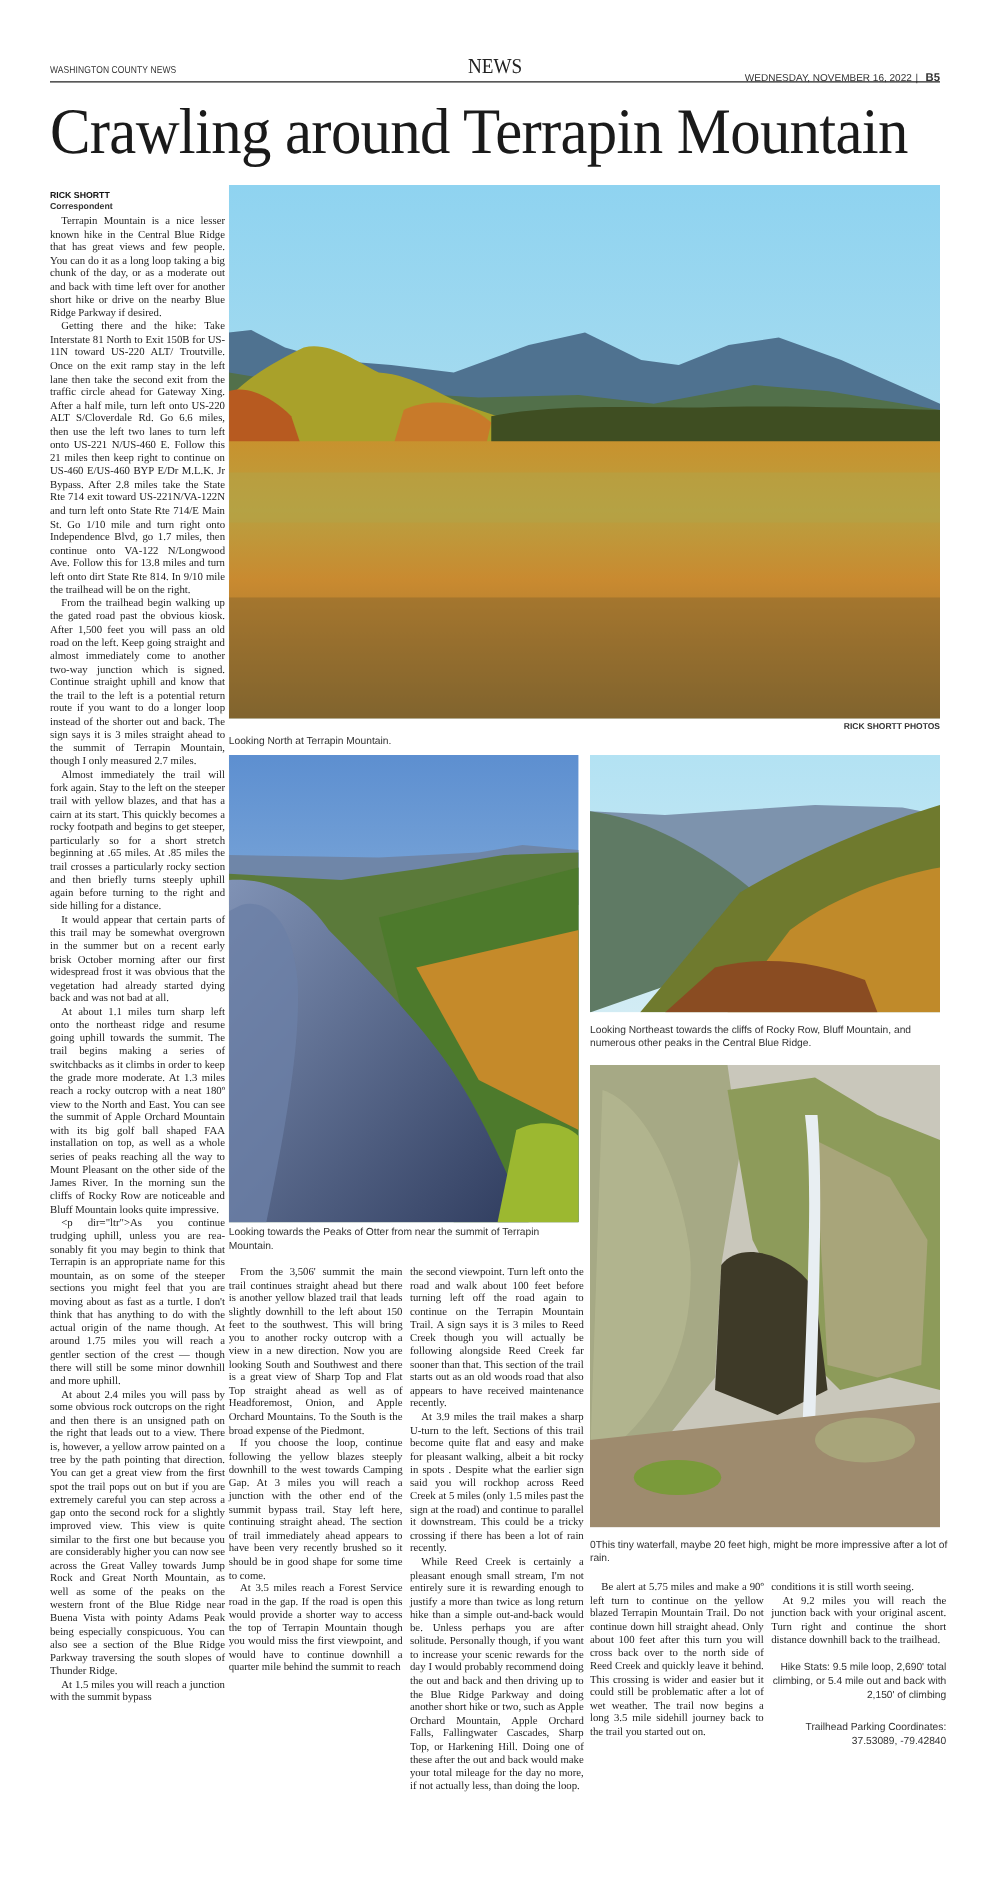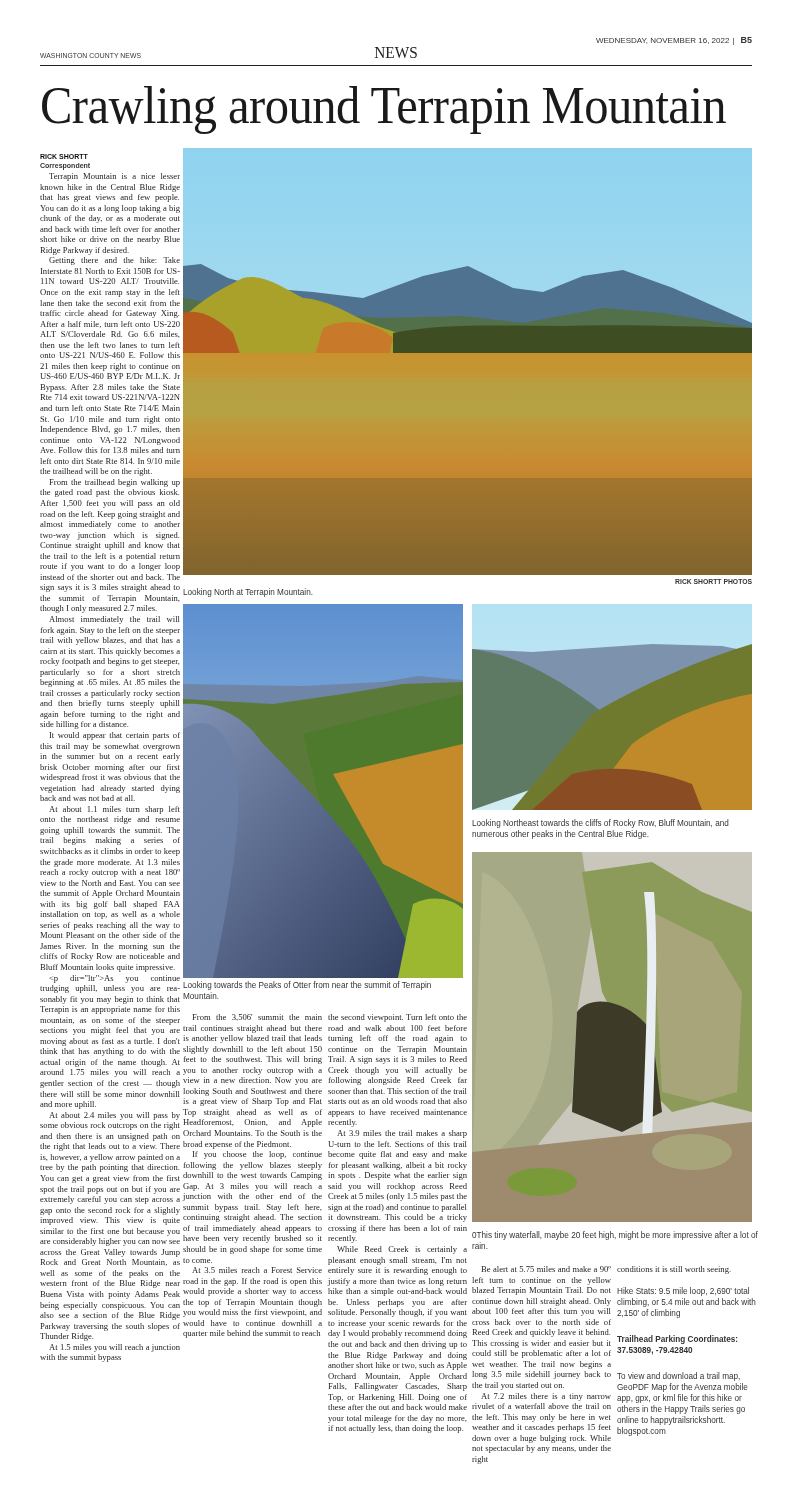--- a/index.html
+++ b/index.html
@@ -1,35 +1,35 @@
 <!DOCTYPE html>
 <html><head>
 <meta charset="utf-8">
 <style>
   html,body{margin:0;padding:0;background:#fff;}
   body{width:792px;height:1512px;position:relative;overflow:hidden;color:#222;}
   .abs{position:absolute;}
   .masthead-left{left:40px;top:51px;font:8px/10px "Liberation Sans",sans-serif;letter-spacing:0.1px;color:#333;transform:scaleX(0.85);transform-origin:left;}
   .masthead-center{left:0;width:792px;top:43px;text-align:center;font:17px/20px "Liberation Serif",serif;color:#222;transform:scaleX(0.9);}
-  .masthead-right{right:40px;top:35px;font:8px/10px "Liberation Sans",sans-serif;color:#333;text-align:left;}
+  .masthead-right{right:40px;top:57px;font:8px/10px "Liberation Sans",sans-serif;color:#333;text-align:left;}
   .masthead-right .page{font-weight:bold;font-size:9px;margin-left:3px;}
   .masthead-right .sep{margin:0 3px;}
   .rule{left:40px;width:712px;top:65px;height:1px;background:#222;}
   .headline{left:40px;width:712px;top:76px;font:52px/60px "Liberation Serif",serif;color:#1a1a1a;letter-spacing:-0.6px;white-space:nowrap;transform:scaleX(0.935);transform-origin:left;}
   .byline{left:40px;top:152px;font:bold 7px/9px "Liberation Sans",sans-serif;color:#111;}
   .byline-role{left:40px;top:161px;font:bold 7px/9px "Liberation Sans",sans-serif;color:#333;}
   .col{font:8.6px/10.55px "Liberation Serif",serif;color:#222;text-align:justify;hyphens:manual;}
   .col p{margin:0;text-indent:9px;}
   .col p.noindent{text-indent:0;}
   .col1{left:40px;width:140px;top:171px;}
   .col2{left:183px;width:139px;top:1012px;}
   .col3{left:328px;width:139px;top:1012px;}
   .col4{left:472px;width:139px;top:1264px;}
   .col5{left:617px;width:140px;top:1264px;}
-  .sans-note{font:8.2px/11px "Liberation Sans",sans-serif;color:#333;text-align:left;margin-top:11px;}
+  .sans-note{font:8.2px/11px "Liberation Sans",sans-serif;color:#333;text-align:right;margin-top:11px;}
   .photo{overflow:hidden;}
   .photo svg{display:block;width:100%;height:100%;}
   .caption{font:8.2px/11px "Liberation Sans",sans-serif;color:#333;}
   .credit{font:bold 6.8px/9px "Liberation Sans",sans-serif;color:#333;text-align:right;}
 </style>
 </head>
 <body>
 
 <div class="abs masthead-left">WASHINGTON COUNTY NEWS</div>
 <div class="abs masthead-center">NEWS</div>
@@ -149,21 +149,20 @@
 </div>
 
 <div class="abs col col3">
   <p class="noindent">the second viewpoint. Turn left onto the road and walk about 100 feet before turning left off the road again to continue on the Terrapin Mountain Trail. A sign says it is 3 miles to Reed Creek though you will actually be following along­side Reed Creek far sooner than that. This section of the trail starts out as an old woods road that also appears to have received mainte­nance recently.</p>
   <p>At 3.9 miles the trail makes a sharp U-turn to the left. Sections of this trail become quite flat and easy and make for pleasant walk­ing, albeit a bit rocky in spots . De­spite what the earlier sign said you will rockhop across Reed Creek at 5 miles (only 1.5 miles past the sign at the road) and continue to parallel it downstream. This could be a tricky crossing if there has been a lot of rain recently.</p>
   <p>While Reed Creek is certainly a pleasant enough small stream, I'm not entirely sure it is rewarding enough to justify a more than twice as long return hike than a simple out-and-back would be. Unless perhaps you are after solitude. Personally though, if you want to increase your scenic rewards for the day I would probably recom­mend doing the out and back and then driving up to the Blue Ridge Parkway and doing another short hike or two, such as Apple Orchard Mountain, Apple Orchard Falls, Fallingwater Cascades, Sharp Top, or Harkening Hill. Doing one of these after the out and back would make your total mileage for the day no more, if not actually less, than doing the loop.</p>
 </div>
 
 <div class="abs col col4">
   <p>Be alert at 5.75 miles and make a 90º left turn to continue on the yellow blazed Terrapin Mountain Trail. Do not continue down hill straight ahead. Only about 100 feet after this turn you will cross back over to the north side of Reed Creek and quickly leave it behind. This crossing is wider and easier but it could still be problematic after a lot of wet weather. The trail now begins a long 3.5 mile sidehill journey back to the trail you started out on.</p>
-  <p>At 7.2 miles there is a tiny nar­row rivulet of a waterfall above the trail on the left. This may only be here in wet weather and it cascades perhaps 15 feet down over a huge bulging rock. While not spectac­ular by any means, under the right</p>
 </div>
 
 <div class="abs col col5">
   <p class="noindent">conditions it is still worth seeing.</p>
+  <p>At 9.2 miles you will reach the junction back with your original ascent. Turn right and continue the short distance downhill back to the trailhead.</p>
   <div class="sans-note">Hike Stats: 9.5 mile loop, 2,690' total climbing, or 5.4 mile out and back with 2,150' of climbing</div>
-  <div class="sans-note" style="margin-top:15px;font-weight:bold;">Trailhead Parking Coordinates: 37.53089, -79.42840</div>
-  <div class="sans-note" style="margin-top:15px;">To view and download a trail map, GeoPDF Map for the Avenza mobile app, gpx, or kml file for this hike or others in the Happy Trails series go online to happytrailsrickshortt. blogspot.com</div>
+  <div class="sans-note" style="margin-top:15px;">Trailhead Parking Coordinates: 37.53089, -79.42840</div>
 </div>
 
 </body></html>

